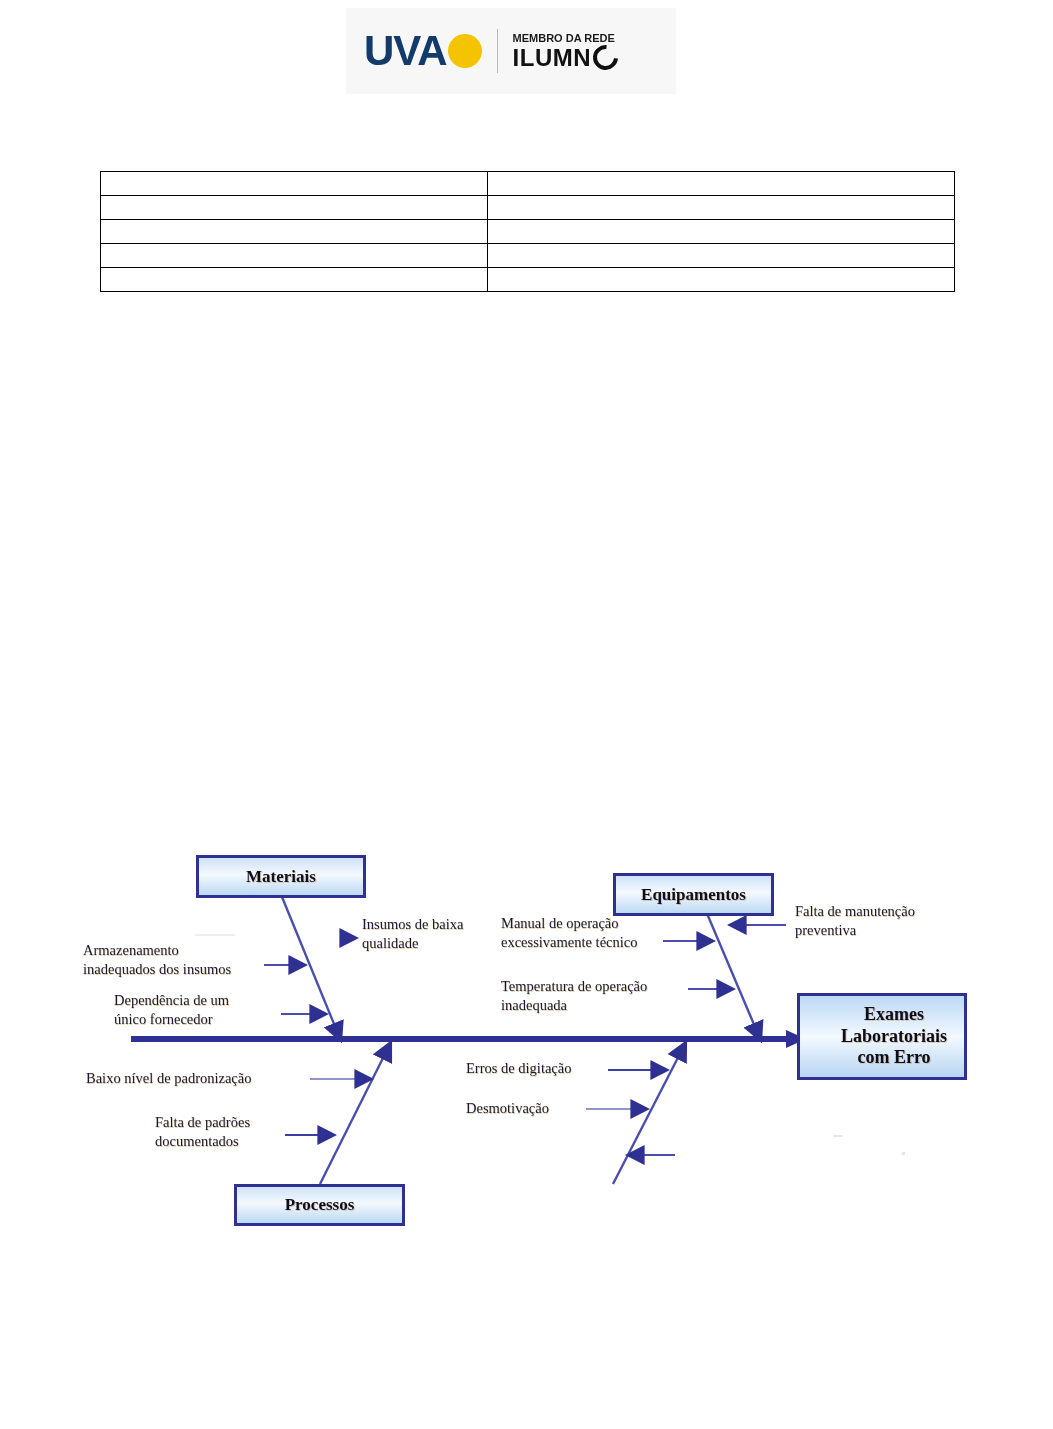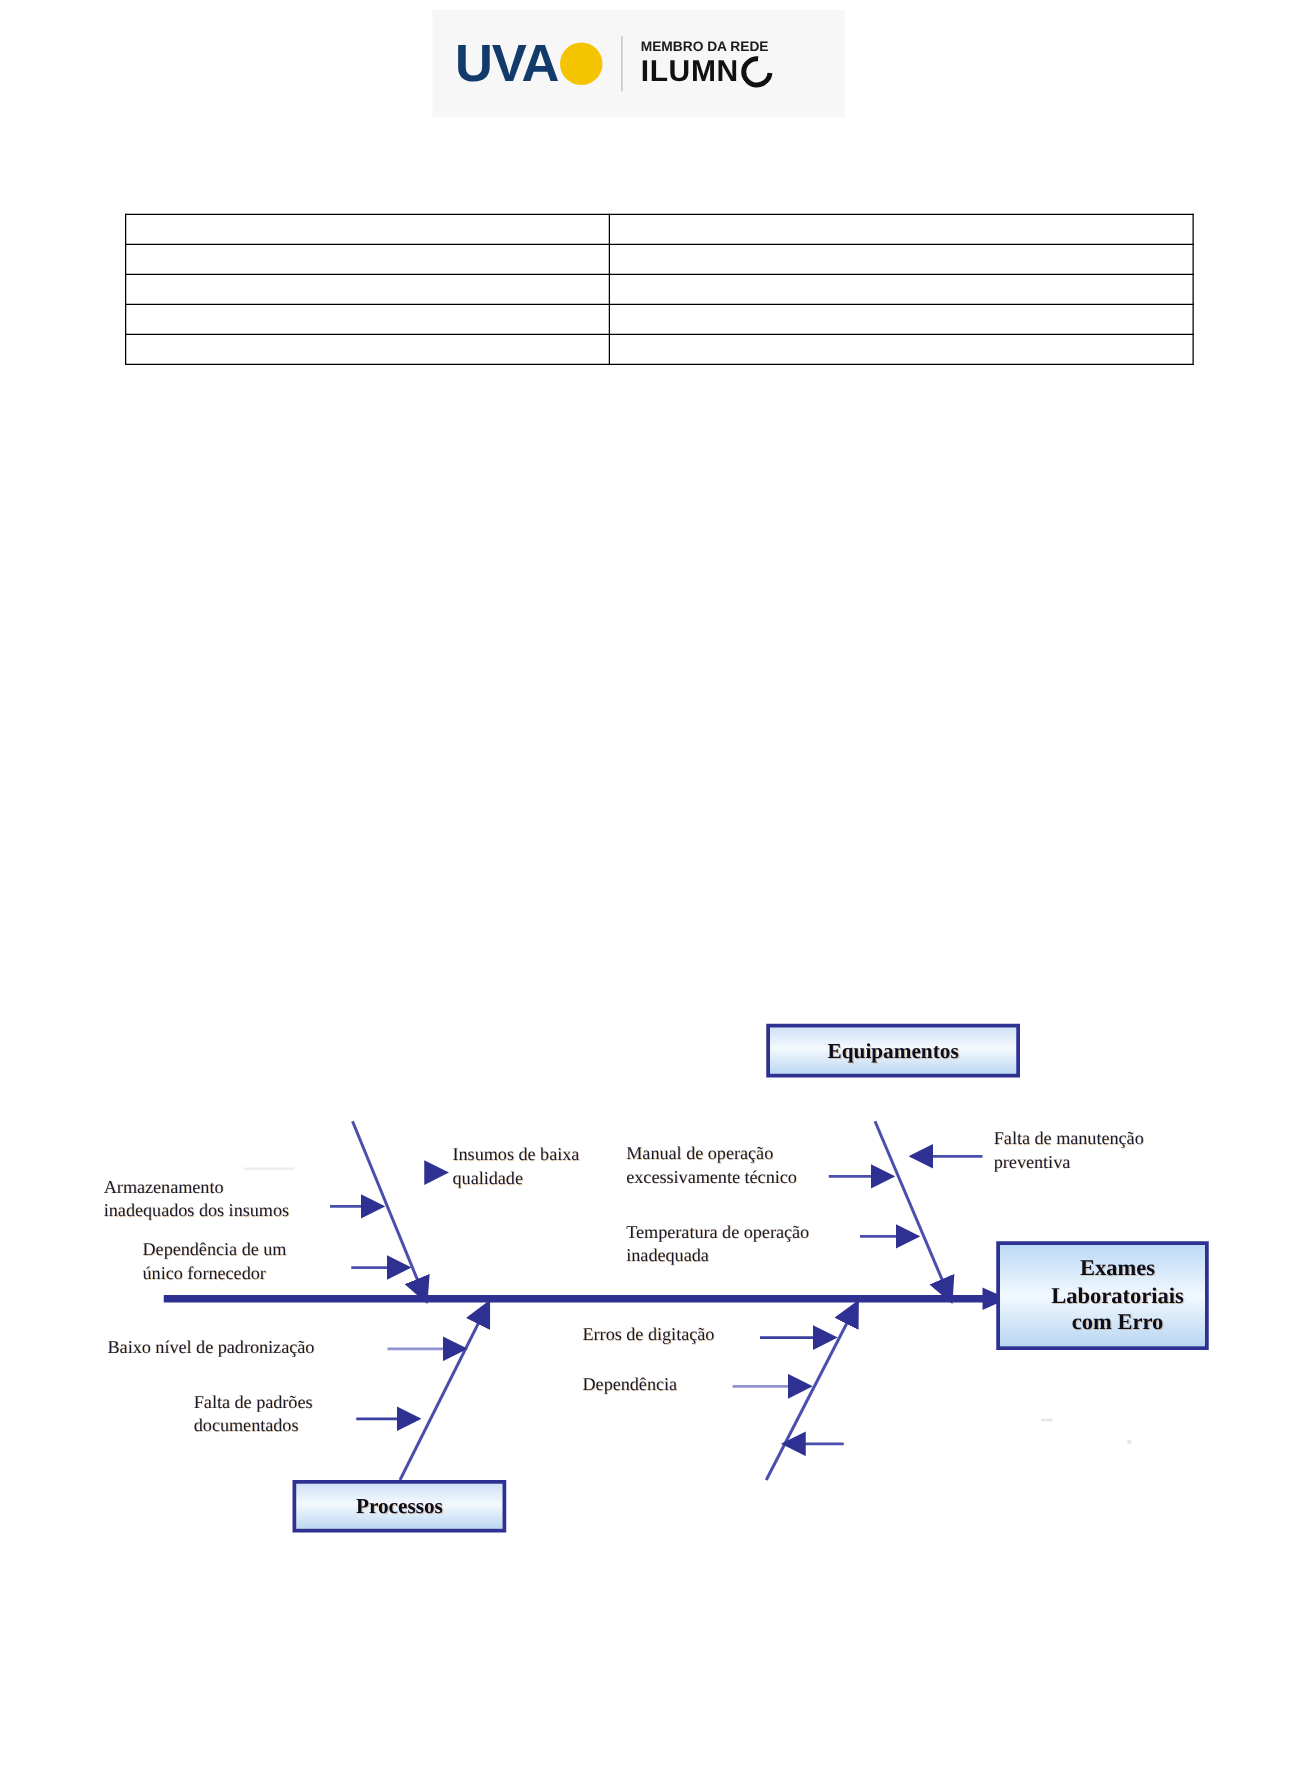--- a/index.html
+++ b/index.html
@@ -252,22 +252,25 @@
       <line x1="688" y1="989" x2="734" y2="989" stroke="#4a4fae" stroke-width="2.2" marker-end="url(#arrHead)"></line>
 
       <line x1="310" y1="1079" x2="372" y2="1079" stroke="#8f93cf" stroke-width="2.2" marker-end="url(#arrHead)"></line>
       <line x1="285" y1="1135" x2="335" y2="1135" stroke="#3b3fa0" stroke-width="2.2" marker-end="url(#arrHead)"></line>
 
       <line x1="608" y1="1070" x2="668" y2="1070" stroke="#3b3fa0" stroke-width="2.2" marker-end="url(#arrHead)"></line>
       <line x1="586" y1="1109" x2="648" y2="1109" stroke="#8f93cf" stroke-width="2.2" marker-end="url(#arrHead)"></line>
       <line x1="675" y1="1155" x2="627" y2="1155" stroke="#4a4fae" stroke-width="2.2" marker-end="url(#arrHead)"></line>
     </svg>
 
-
-    <div class="cat-box" style="left:613px; top:819px; width:203px; height:43px;">
+    <div class="cat-box" style="left:196px; top:855px; width:170px; height:43px;">
+      <span>Materiais</span>
+    </div>
+
+    <div class="cat-box" style="left:613px; top:873px; width:161px; height:43px;">
       <span>Equipamentos</span>
     </div>
 
     <div class="cat-box" style="left:234px; top:1184px; width:171px; height:42px;">
       <span>Processos</span>
     </div>
 
 
     <div class="effect-box" style="left:797px; top:993px; width:170px; height:87px;padding-left:24px;">
       <div>
@@ -295,21 +298,21 @@
     <div class="cause-label" style="left:501px; top:977px; width:195px;">Temperatura de operação
 inadequada</div>
 
     <div class="cause-label" style="left:86px; top:1069px; width:220px;">Baixo nível de padronização</div>
 
     <div class="cause-label" style="left:155px; top:1113px; width:140px;">Falta de padrões
 documentados</div>
 
     <div class="cause-label" style="left:466px; top:1059px; width:150px;">Erros de digitação</div>
 
-    <div class="cause-label" style="left:466px; top:1099px; width:130px;">Dependência</div>
+    <div class="cause-label" style="left:466px; top:1099px; width:130px;">Desmotivação</div>
 
 
     <div class="ghost" style="left:833px; top:1135px; width:9px; height:2px;"></div>
     <div class="ghost" style="left:902px; top:1152px; width:3px; height:3px;"></div>
     <div class="ghost" style="left:195px; top:934px; width:40px; height:2px; opacity:0.35;"></div>
   </div>
 
 </div>
 
 </body></html>

